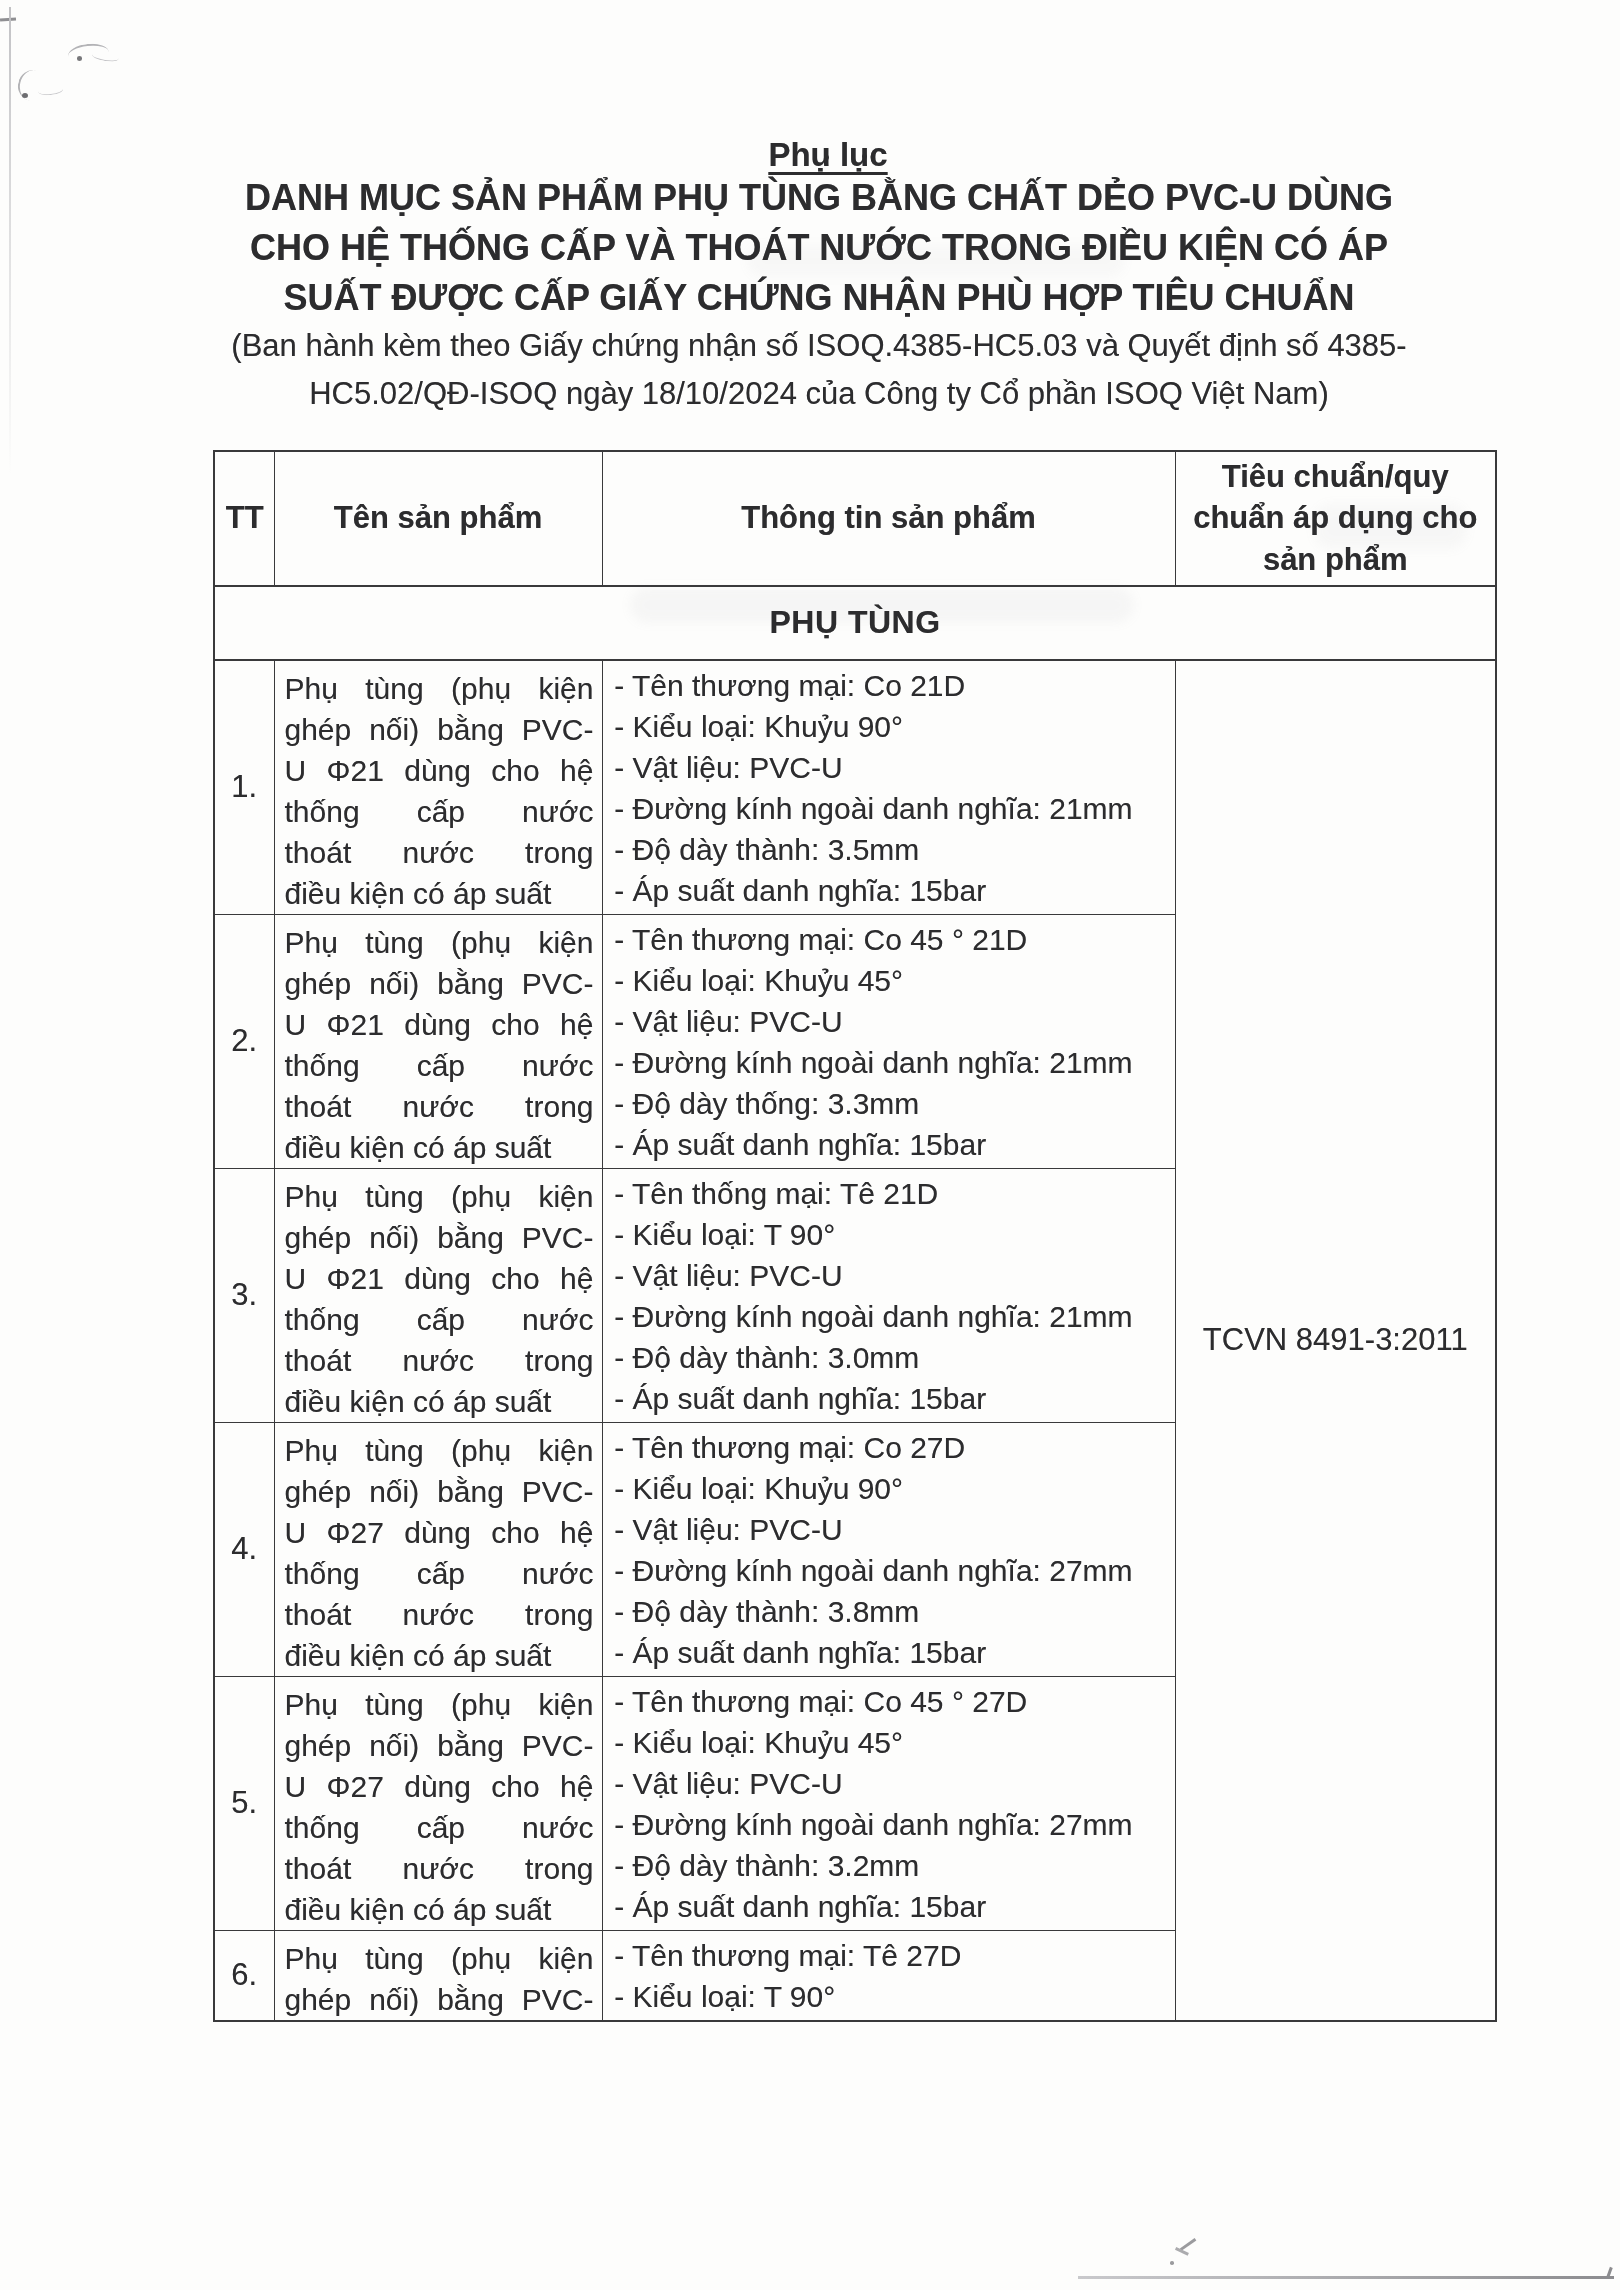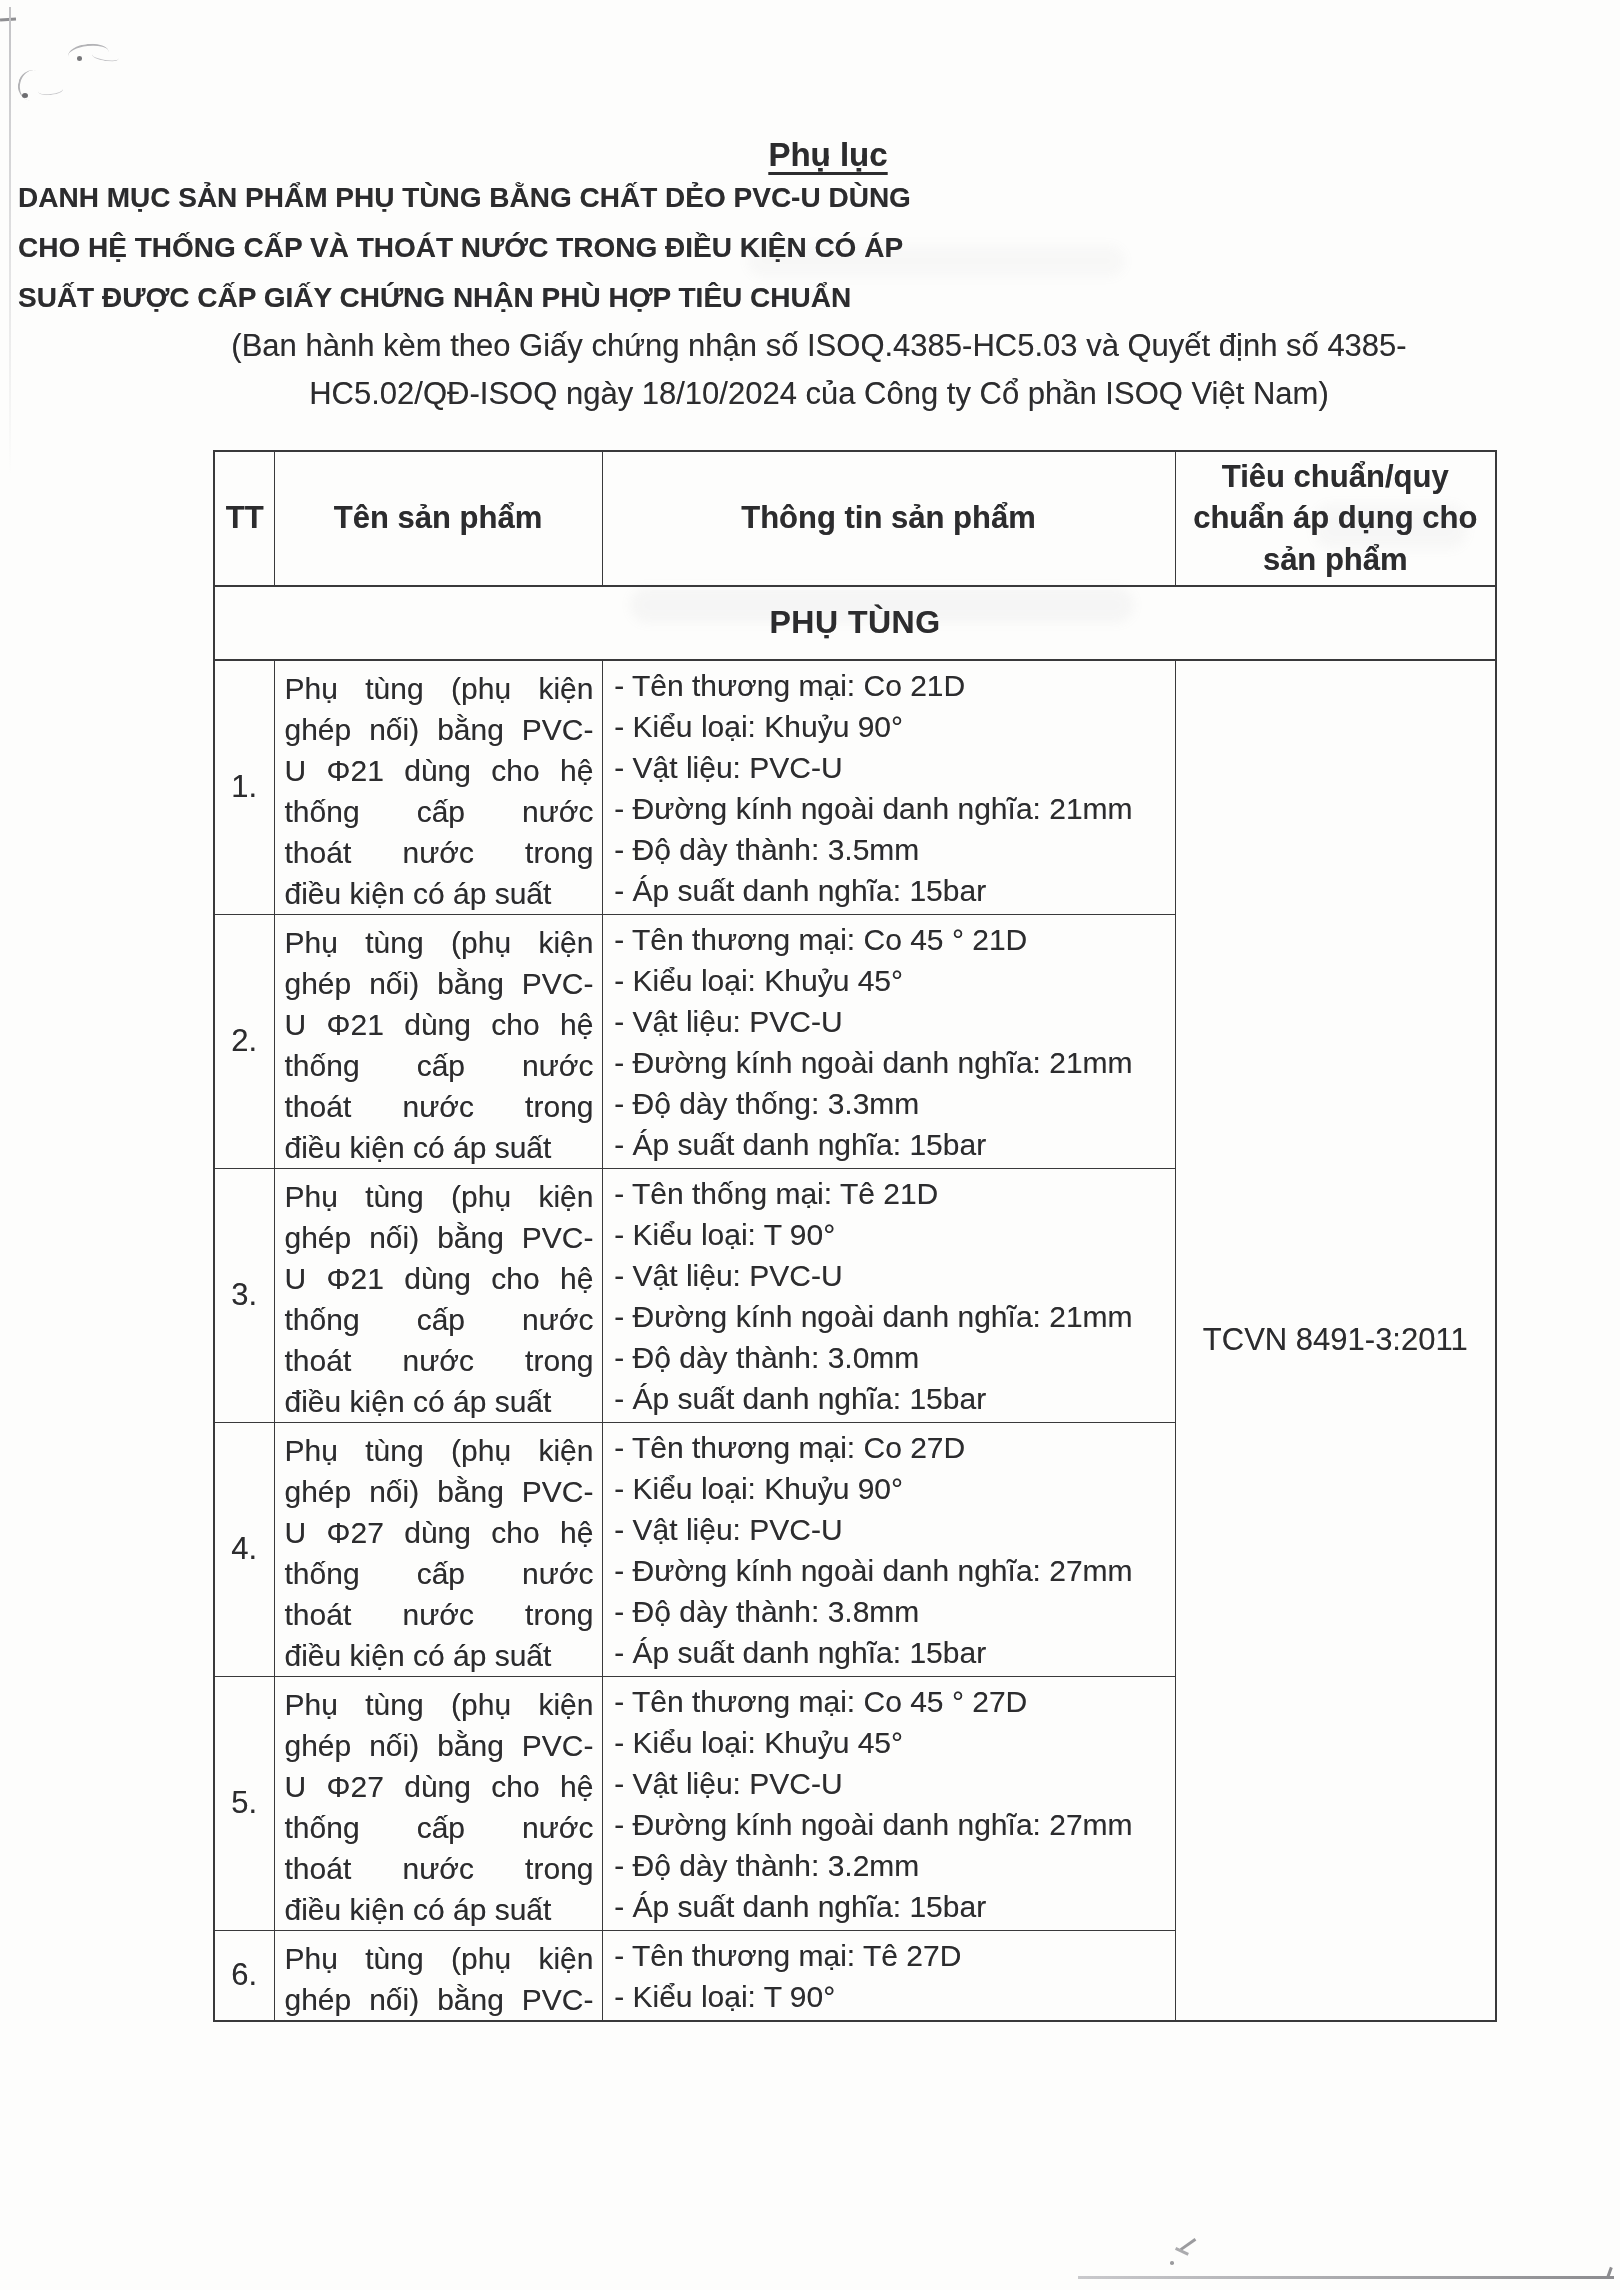--- a/index.html
+++ b/index.html
@@ -24,21 +24,21 @@
     position:absolute;top:124px;left:36px;right:0;
     text-align:center;font-size:33px;font-weight:bold;margin-top:12px;
   }
   .doc-title .u{
     text-decoration:underline;
     text-decoration-thickness:2.7px;
     text-underline-offset:6.3px;
   }
   .heading{
     position:absolute;top:173px;left:18px;right:0;
-    font-size:28px;font-weight:bold;line-height:50px;
+    text-align:center;font-size:36px;font-weight:bold;line-height:50px;
   }
   .subtitle{
     position:absolute;top:322px;left:18px;right:0;
     text-align:center;font-size:31px;line-height:48px;
   }
 
   
   table.doc-table{
     position:absolute;left:213px;top:450px;
     width:1283px;

